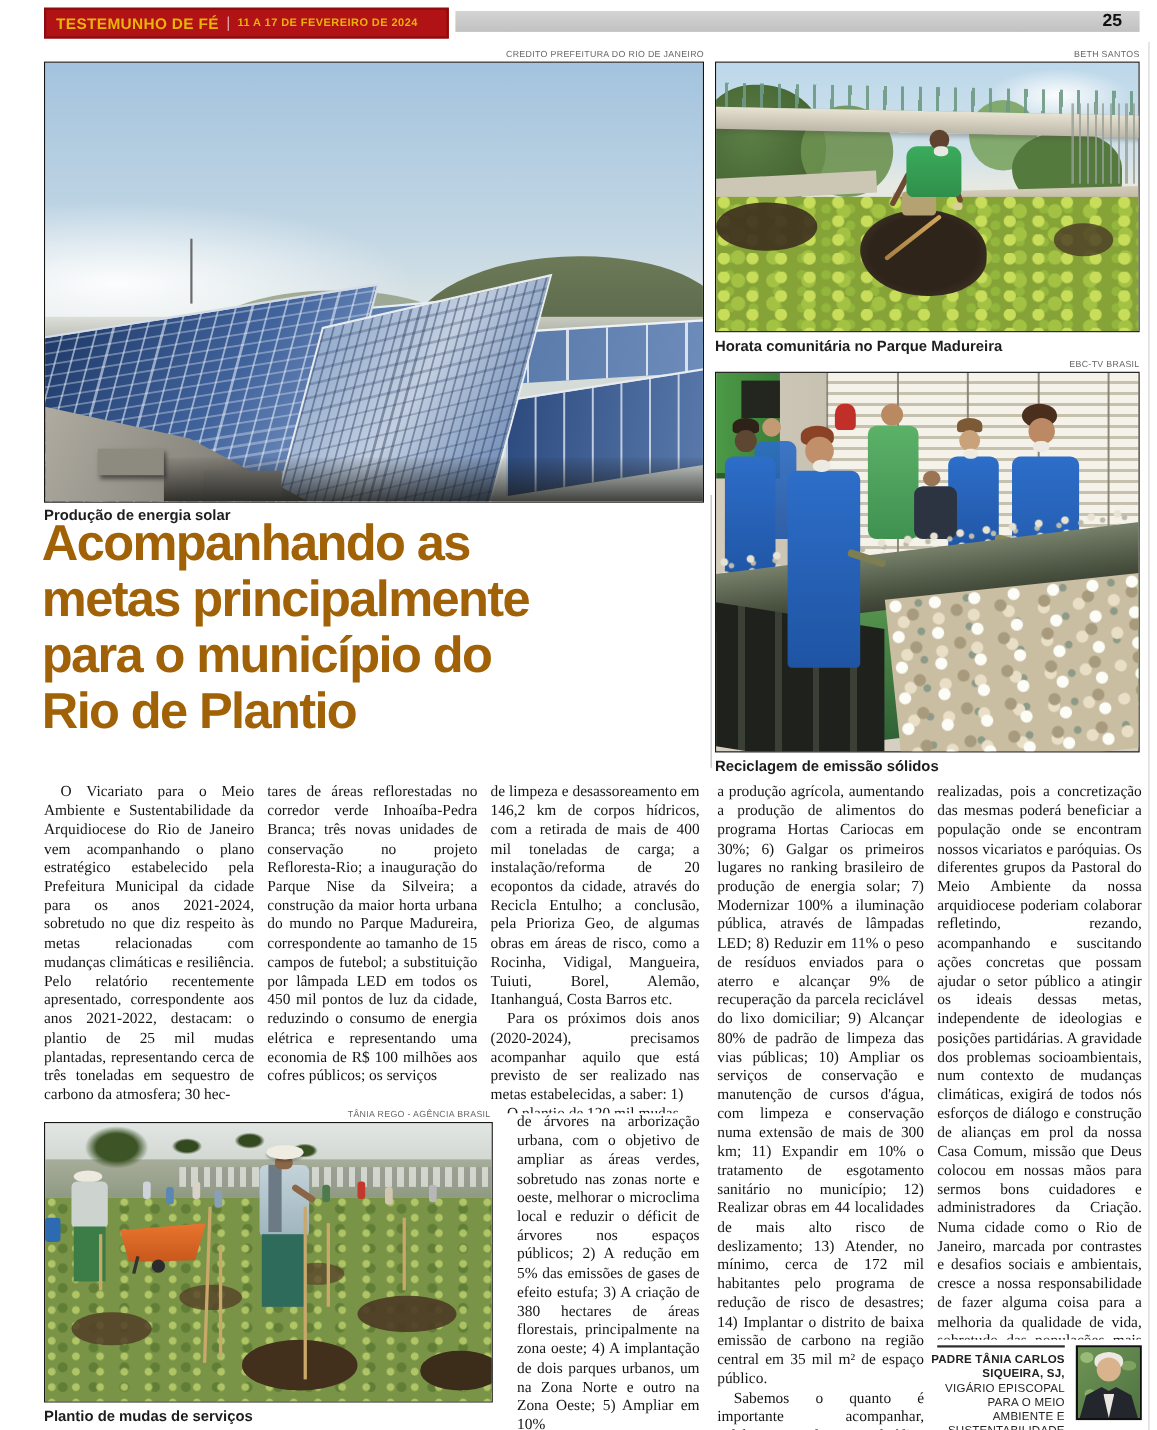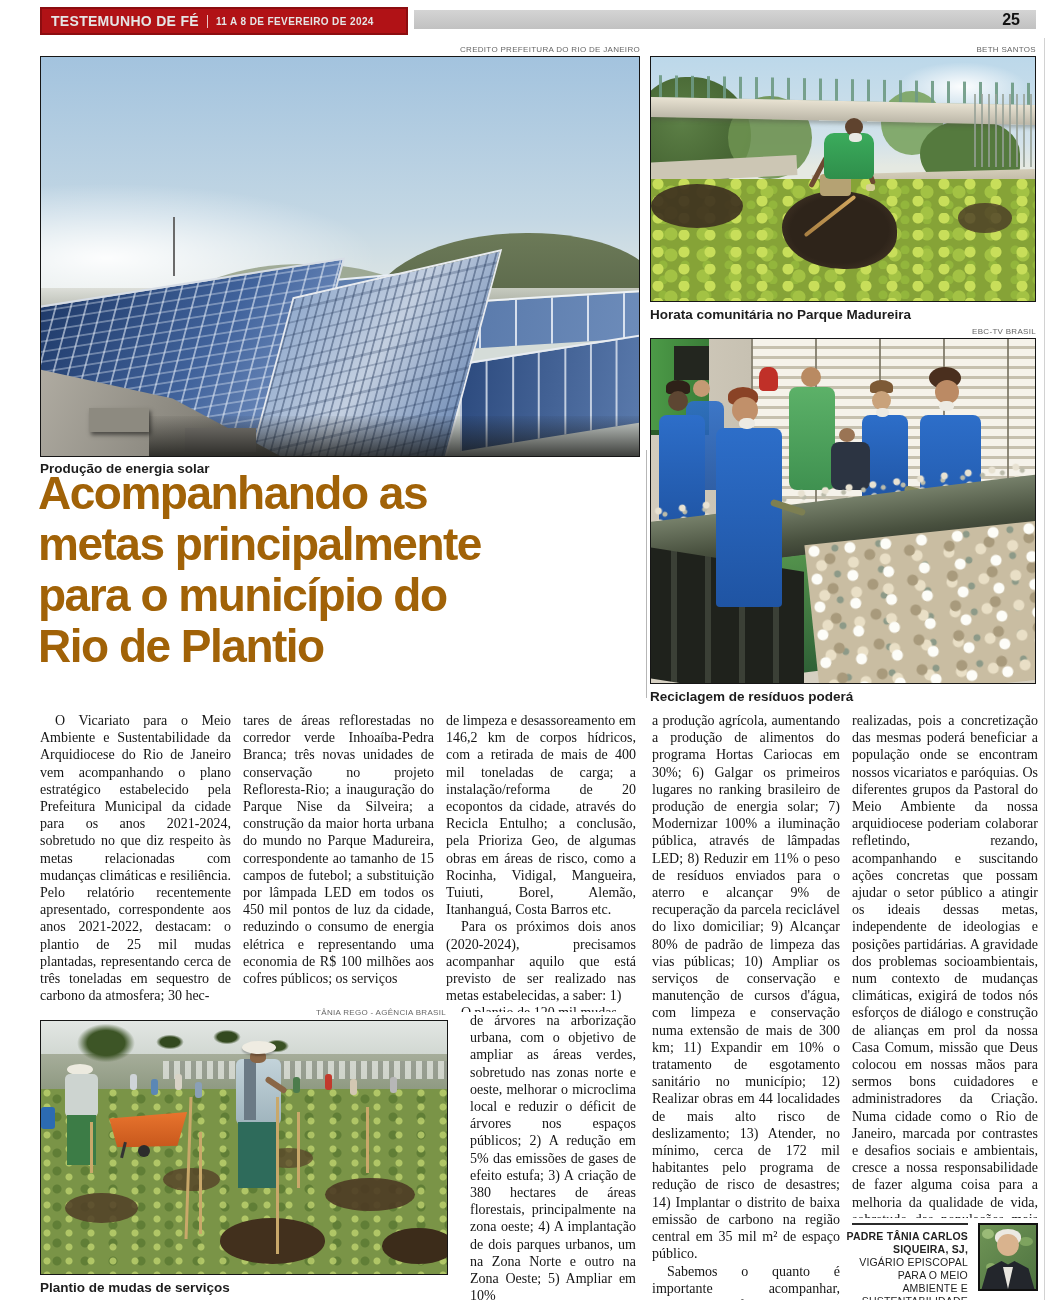--- a/index.html
+++ b/index.html
@@ -3,21 +3,21 @@
 <meta charset="utf-8">
 <style>
   * { margin:0; padding:0; box-sizing:border-box; }
   html,body { background:#ffffff; }
   body { font-family:"Liberation Sans", sans-serif; }
   .page { position:relative; width:1052px; height:1300px; background:#fff; overflow:hidden; }
   .abs { position:absolute; }
 
   
   .mast { left:40px; top:7px; width:368px; height:26px; background:#b11216; border:2px solid #8c0d10;
-          color:#e5e5e5; display:flex; align-items:center; padding:12px 9px; gap:8px; }
+          color:#eab308; display:flex; align-items:center; padding:12px 9px; gap:8px; }
   .mast-title { font-size:14px; font-weight:700; letter-spacing:.3px; white-space:nowrap; }
   .mast-sep { width:1px; height:13px; background:rgba(255,255,255,.75); }
   .mast-date { font-size:10px; font-weight:700; letter-spacing:.4px; white-space:nowrap; }
   .gray-bar { left:414px; top:10px; width:622px; height:19px; background:linear-gradient(180deg,#d4d4d4,#c1c1c1); }
   .section-box { left:594px; top:3px; width:208px; height:33px; background:#fff; border:1px solid #333;
           box-shadow:2px 2px 3px rgba(0,0,0,.22); display:flex; align-items:center; justify-content:center;
           font-size:14px; font-weight:700; letter-spacing:.5px; color:#111; }
   .page-num { left:930px; top:10px; width:90px; height:19px; line-height:19px; text-align:right;
           font-size:16px; font-weight:700; color:#111; }
 
@@ -242,21 +242,21 @@
   .ps6 { left:12%; top:40%; height:20%; }
 </style>
 </head>
 <body>
 
 <div class="page">
 
   <div class="abs mast">
     <span class="mast-title">TESTEMUNHO DE FÉ</span>
     <span class="mast-sep"></span>
-    <span class="mast-date">11 A 8 DE FEVEREIRO DE 2024</span>
+    <span class="mast-date">11 A 17 DE FEVEREIRO DE 2024</span>
   </div>
   <div class="abs gray-bar"></div>
   <div class="abs page-num">25</div>
 
   <div class="abs credit credit-solar">CREDITO PREFEITURA DO RIO DE JANEIRO</div>
   <div class="abs ph ph-solar">
     <div class="sp-haze"></div>
     <div class="sp-ant"></div>
     <div class="sp-hill"></div>
     <div class="sp-hill2"></div>
@@ -329,21 +329,21 @@
     <div class="rp-conv"></div>
     <div class="rp-green"></div>
     <div class="rp-pile"></div>
     <div class="rp-bins"></div>
     <div class="rw1v w-vest"></div>
     <div class="rw1hair"></div>
     <div class="rw1h w-head"></div>
     <div class="rw1m w-mask"></div>
     <div class="rw1arm"></div>
   </div>
-  <div class="abs caption caption-recycle">Reciclagem de resíduos poderá</div>
+  <div class="abs caption caption-recycle">Reciclagem de emissão sólidos</div>
 
   <div class="abs headline">
     <div>Acompanhando as</div>
     <div>metas principalmente</div>
     <div>para o município do</div>
     <div>Rio de Plantio</div>
   </div>
   <div class="abs vr1"></div>
   <div class="abs vr2"></div>
 

